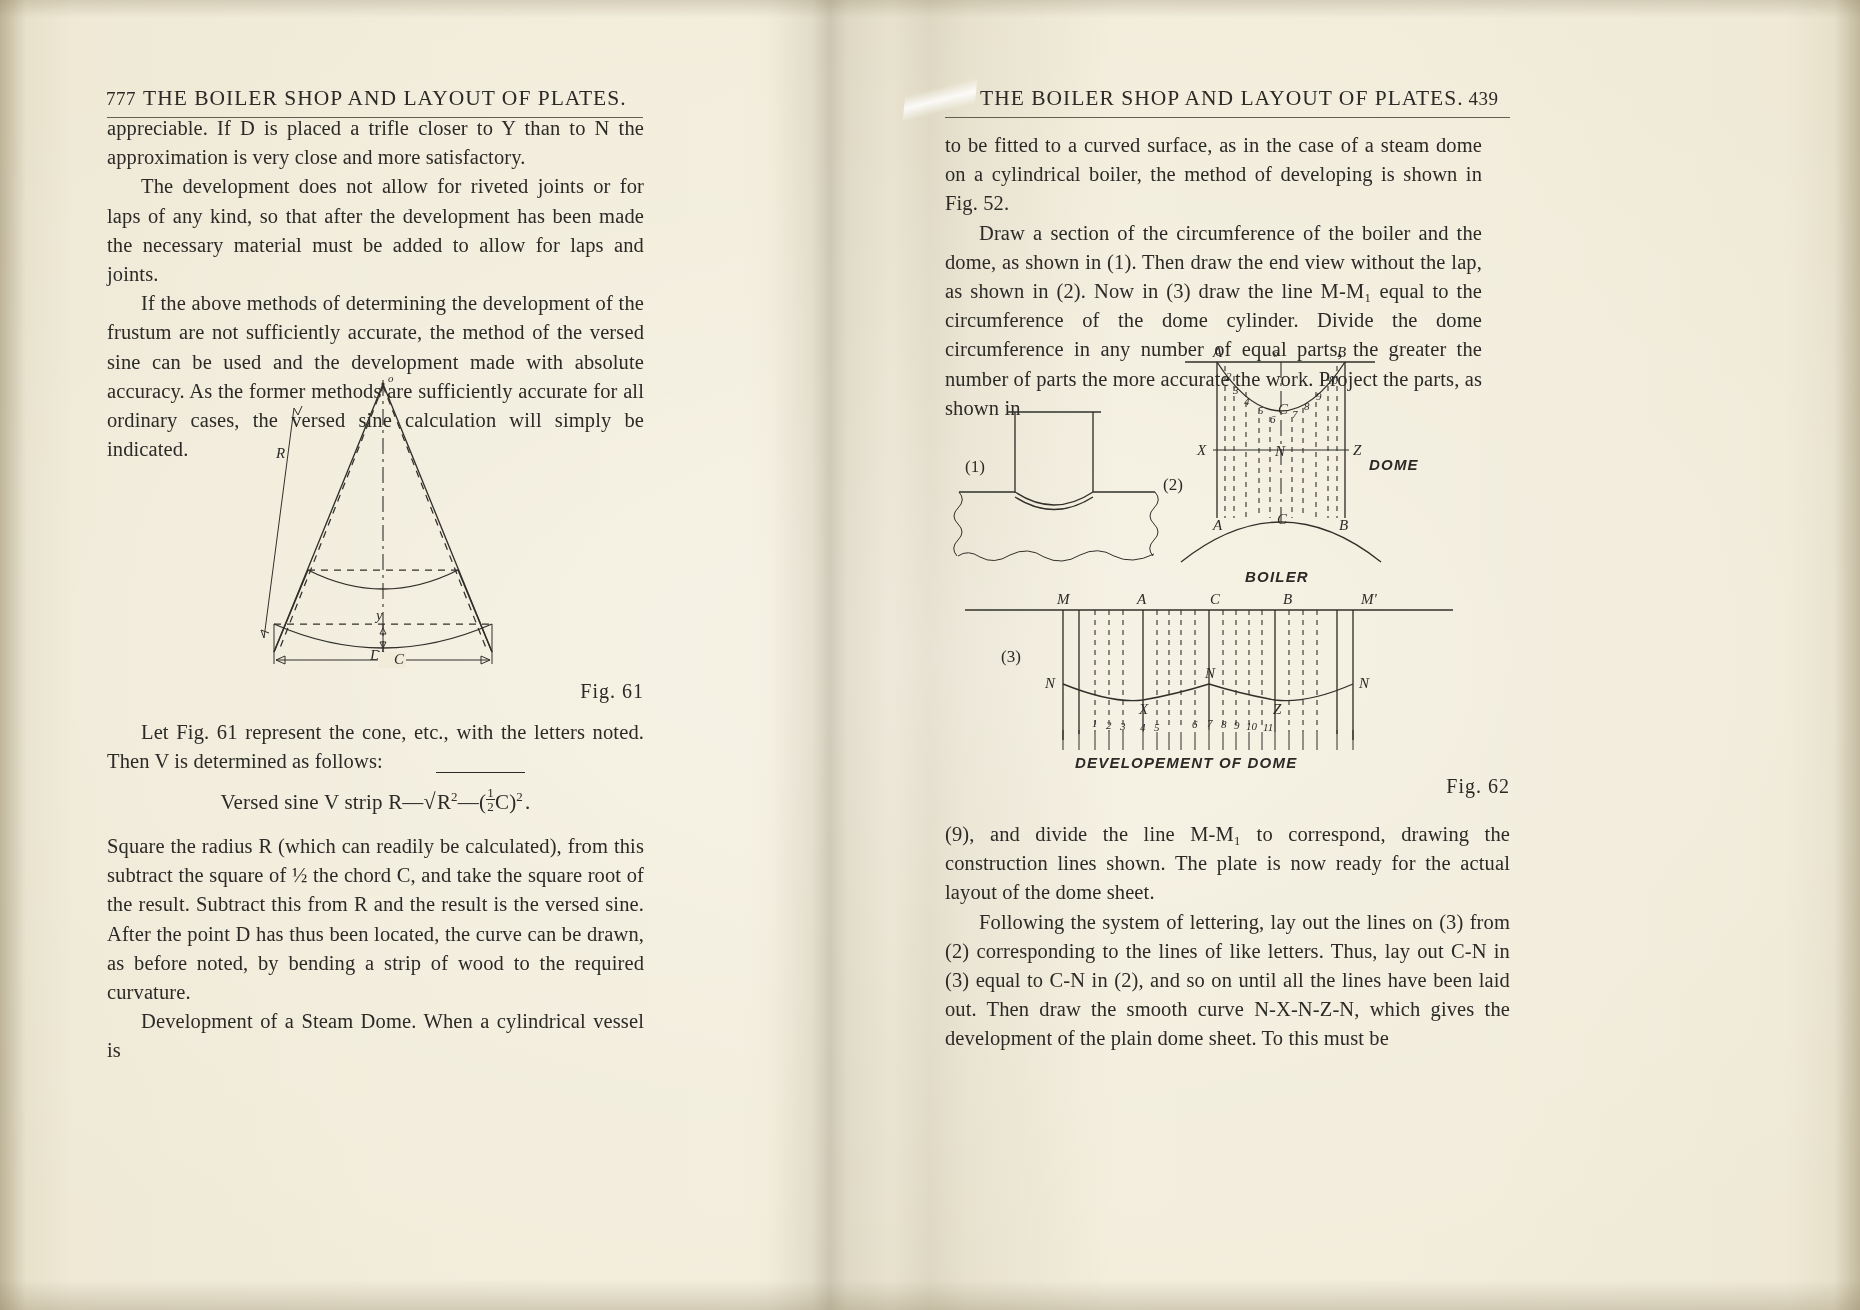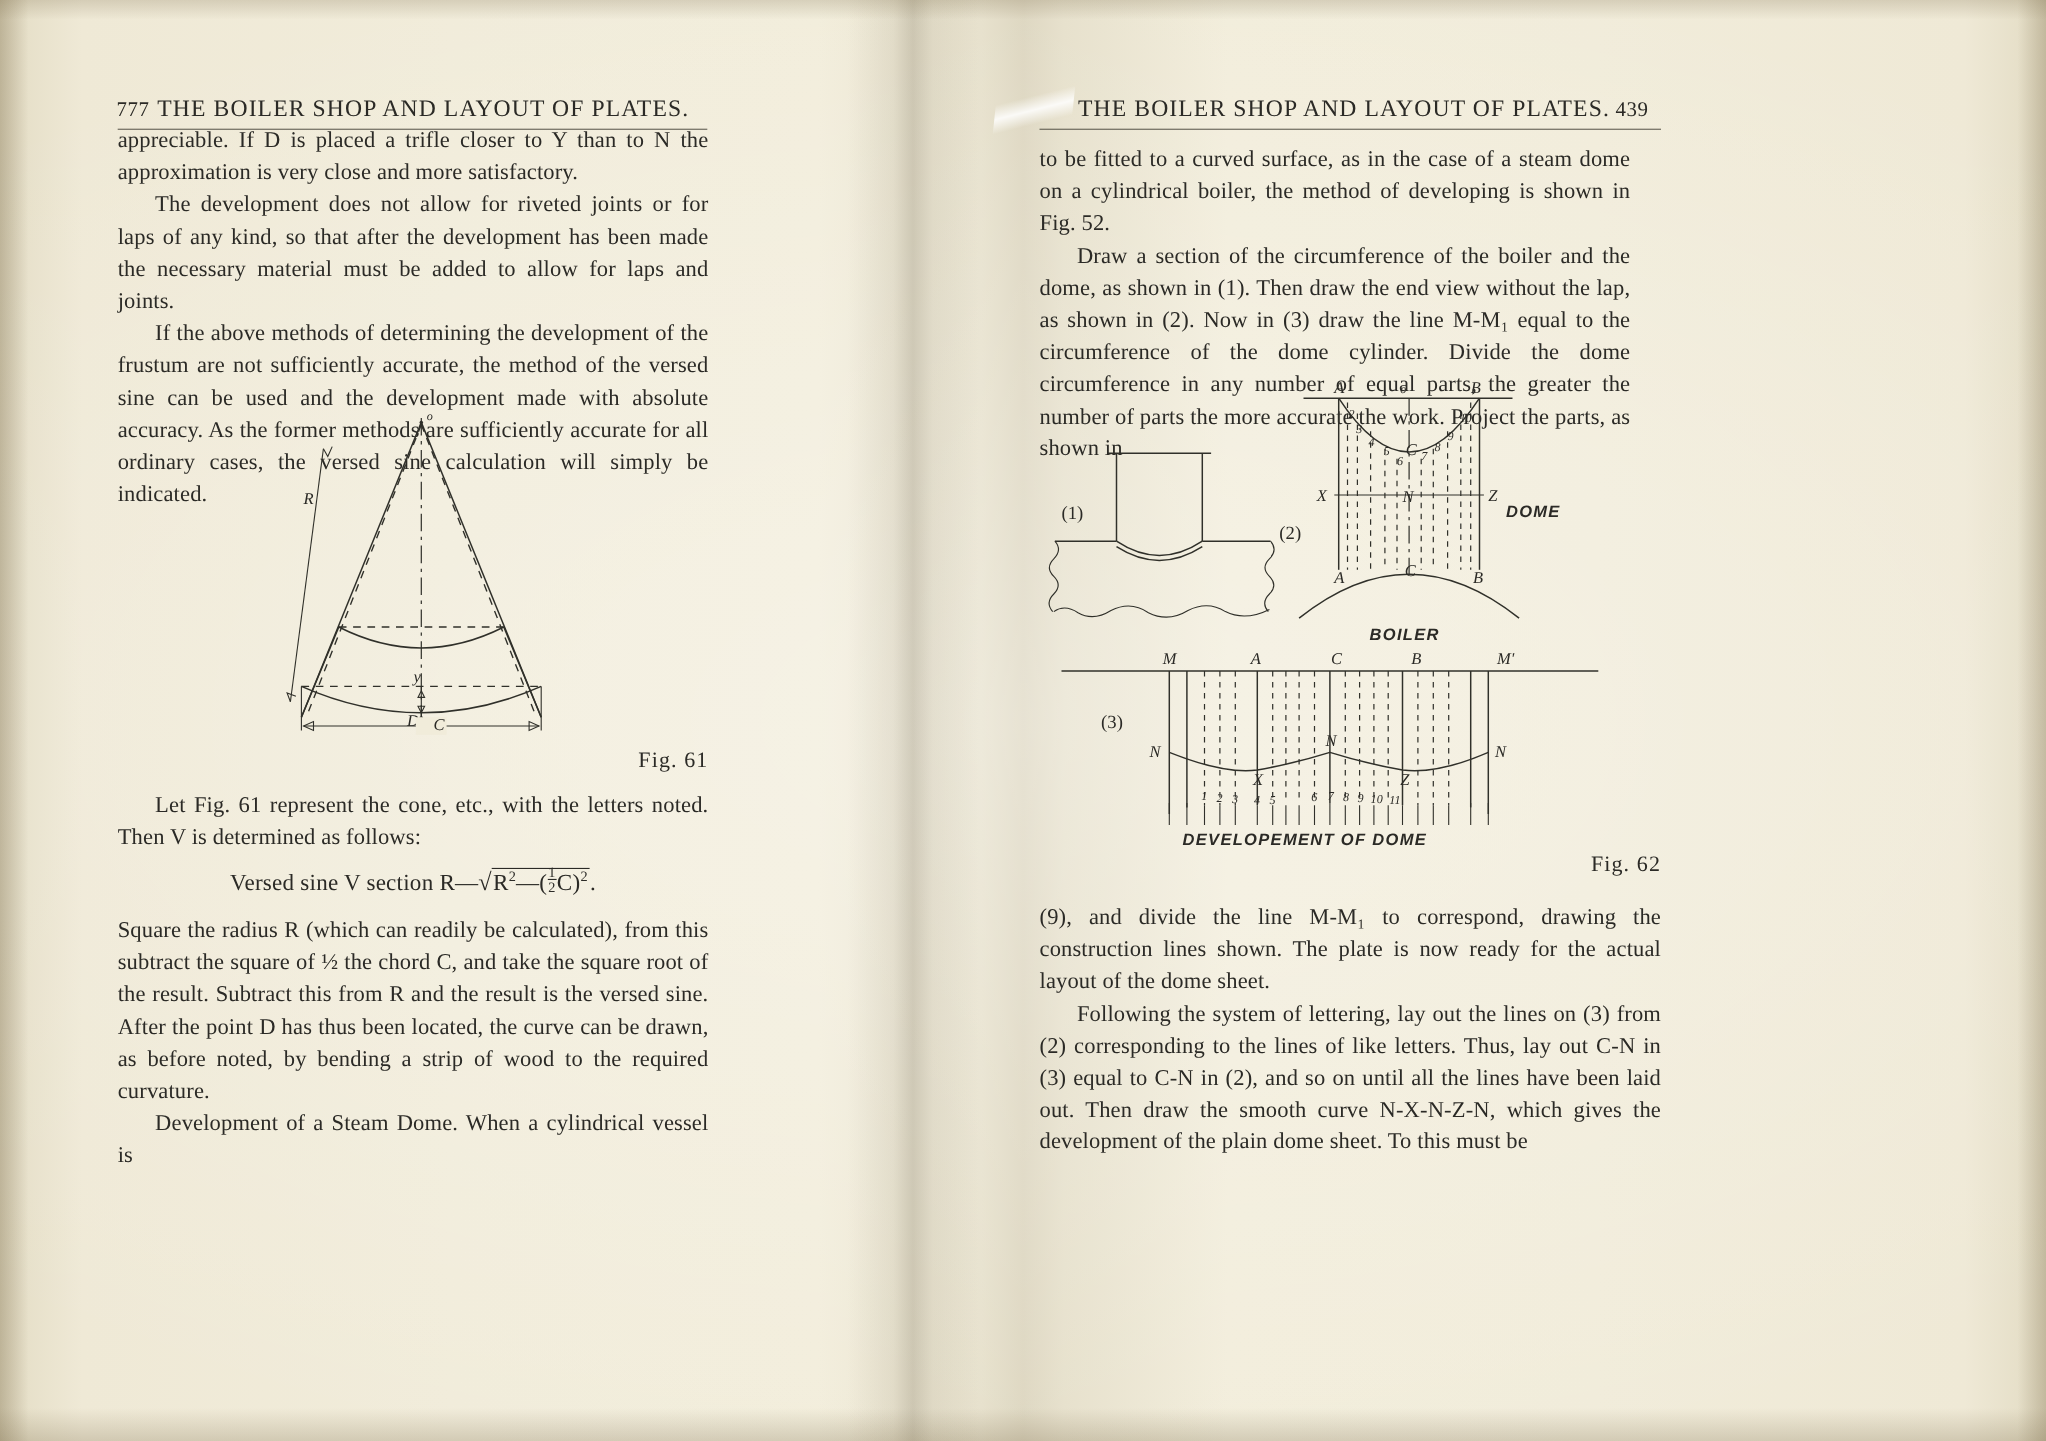--- a/index.html
+++ b/index.html
@@ -51,21 +51,21 @@
     font-size:20.5px;line-height:29.2px;text-align:justify;
     margin:0 0 0 0;letter-spacing:0.12px;
     text-rendering:optimizeLegibility;
   }
   .p.ind{text-indent:34px;}
   .p + .p{margin-top:0;}
   .bold{font-weight:normal;}
   .figcap{text-align:right;font-size:20px;letter-spacing:1px;}
 
   .formula{font-size:21px;text-align:center;letter-spacing:0.2px;}
-  .rad{border-top:1.3px solid #2b2a26;padding:0 2px 0 1px;}
+  .rad{border-top:1.3px solid #2b2a26;padding:17px 2px 0 1px;}
   sup{font-size:0.62em;vertical-align:super;}
   .frac{display:inline-block;font-size:0.62em;line-height:1;vertical-align:-0.15em;text-align:center;}
   .frac i{display:block;font-style:normal;border-bottom:1px solid #2b2a26;padding:0 1px;}
   .frac b{display:block;font-weight:normal;padding:0 1px;}
 
   svg{display:block;overflow:visible;}
   .ln{stroke:#30302a;fill:none;stroke-width:1.35;}
   .thin{stroke:#30302a;fill:none;stroke-width:1.0;}
   .dash{stroke:#30302a;fill:none;stroke-width:1.25;stroke-dasharray:7 6;}
   .dashf{stroke:#30302a;fill:none;stroke-width:1.1;stroke-dasharray:5 5;}
@@ -144,21 +144,21 @@
       </svg>
     </div>
 
     <div class="figcap" style="position:absolute;left:107px;top:680px;width:537px;">Fig. 61</div>
 
     <div class="col" style="left:107px;top:718px;">
       <p class="p ind">Let Fig. 61 represent the cone, etc., with the letters noted. Then V is determined as follows:</p>
     </div>
 
     <div class="formula" style="position:absolute;left:107px;top:786px;width:537px;">
-      <span>Versed sine V section R—</span><span style="font-size:1.05em;">√</span><span class="rad"><span>R</span><sup>2</sup><span>—(</span><span class="frac"><i>1</i><b>2</b></span><span>C)</span><sup>2</sup></span><span>.</span>
+      <span>Versed sine V strip R—</span><span style="font-size:1.05em;">√</span><span class="rad"><span>R</span><sup>2</sup><span>—(</span><span class="frac"><i>1</i><b>2</b></span><span>C)</span><sup>2</sup></span><span>.</span>
     </div>
 
     <div class="col" style="left:107px;top:832px;">
       <p class="p">Square the radius R (which can readily be calculated), from this subtract the square of ½ the chord C, and take the square root of the result.  Subtract this from R and the result is the versed sine. After the point D has thus been located, the curve can be drawn, as before noted, by bending a strip of wood to the required curvature.</p>
       <p class="p" style="text-indent:34px;"><span class="bold">Development of a Steam Dome.</span><span>  When a cylindrical vessel is</span></p>
     </div>
   </div>
 
   <div class="page right">
 

